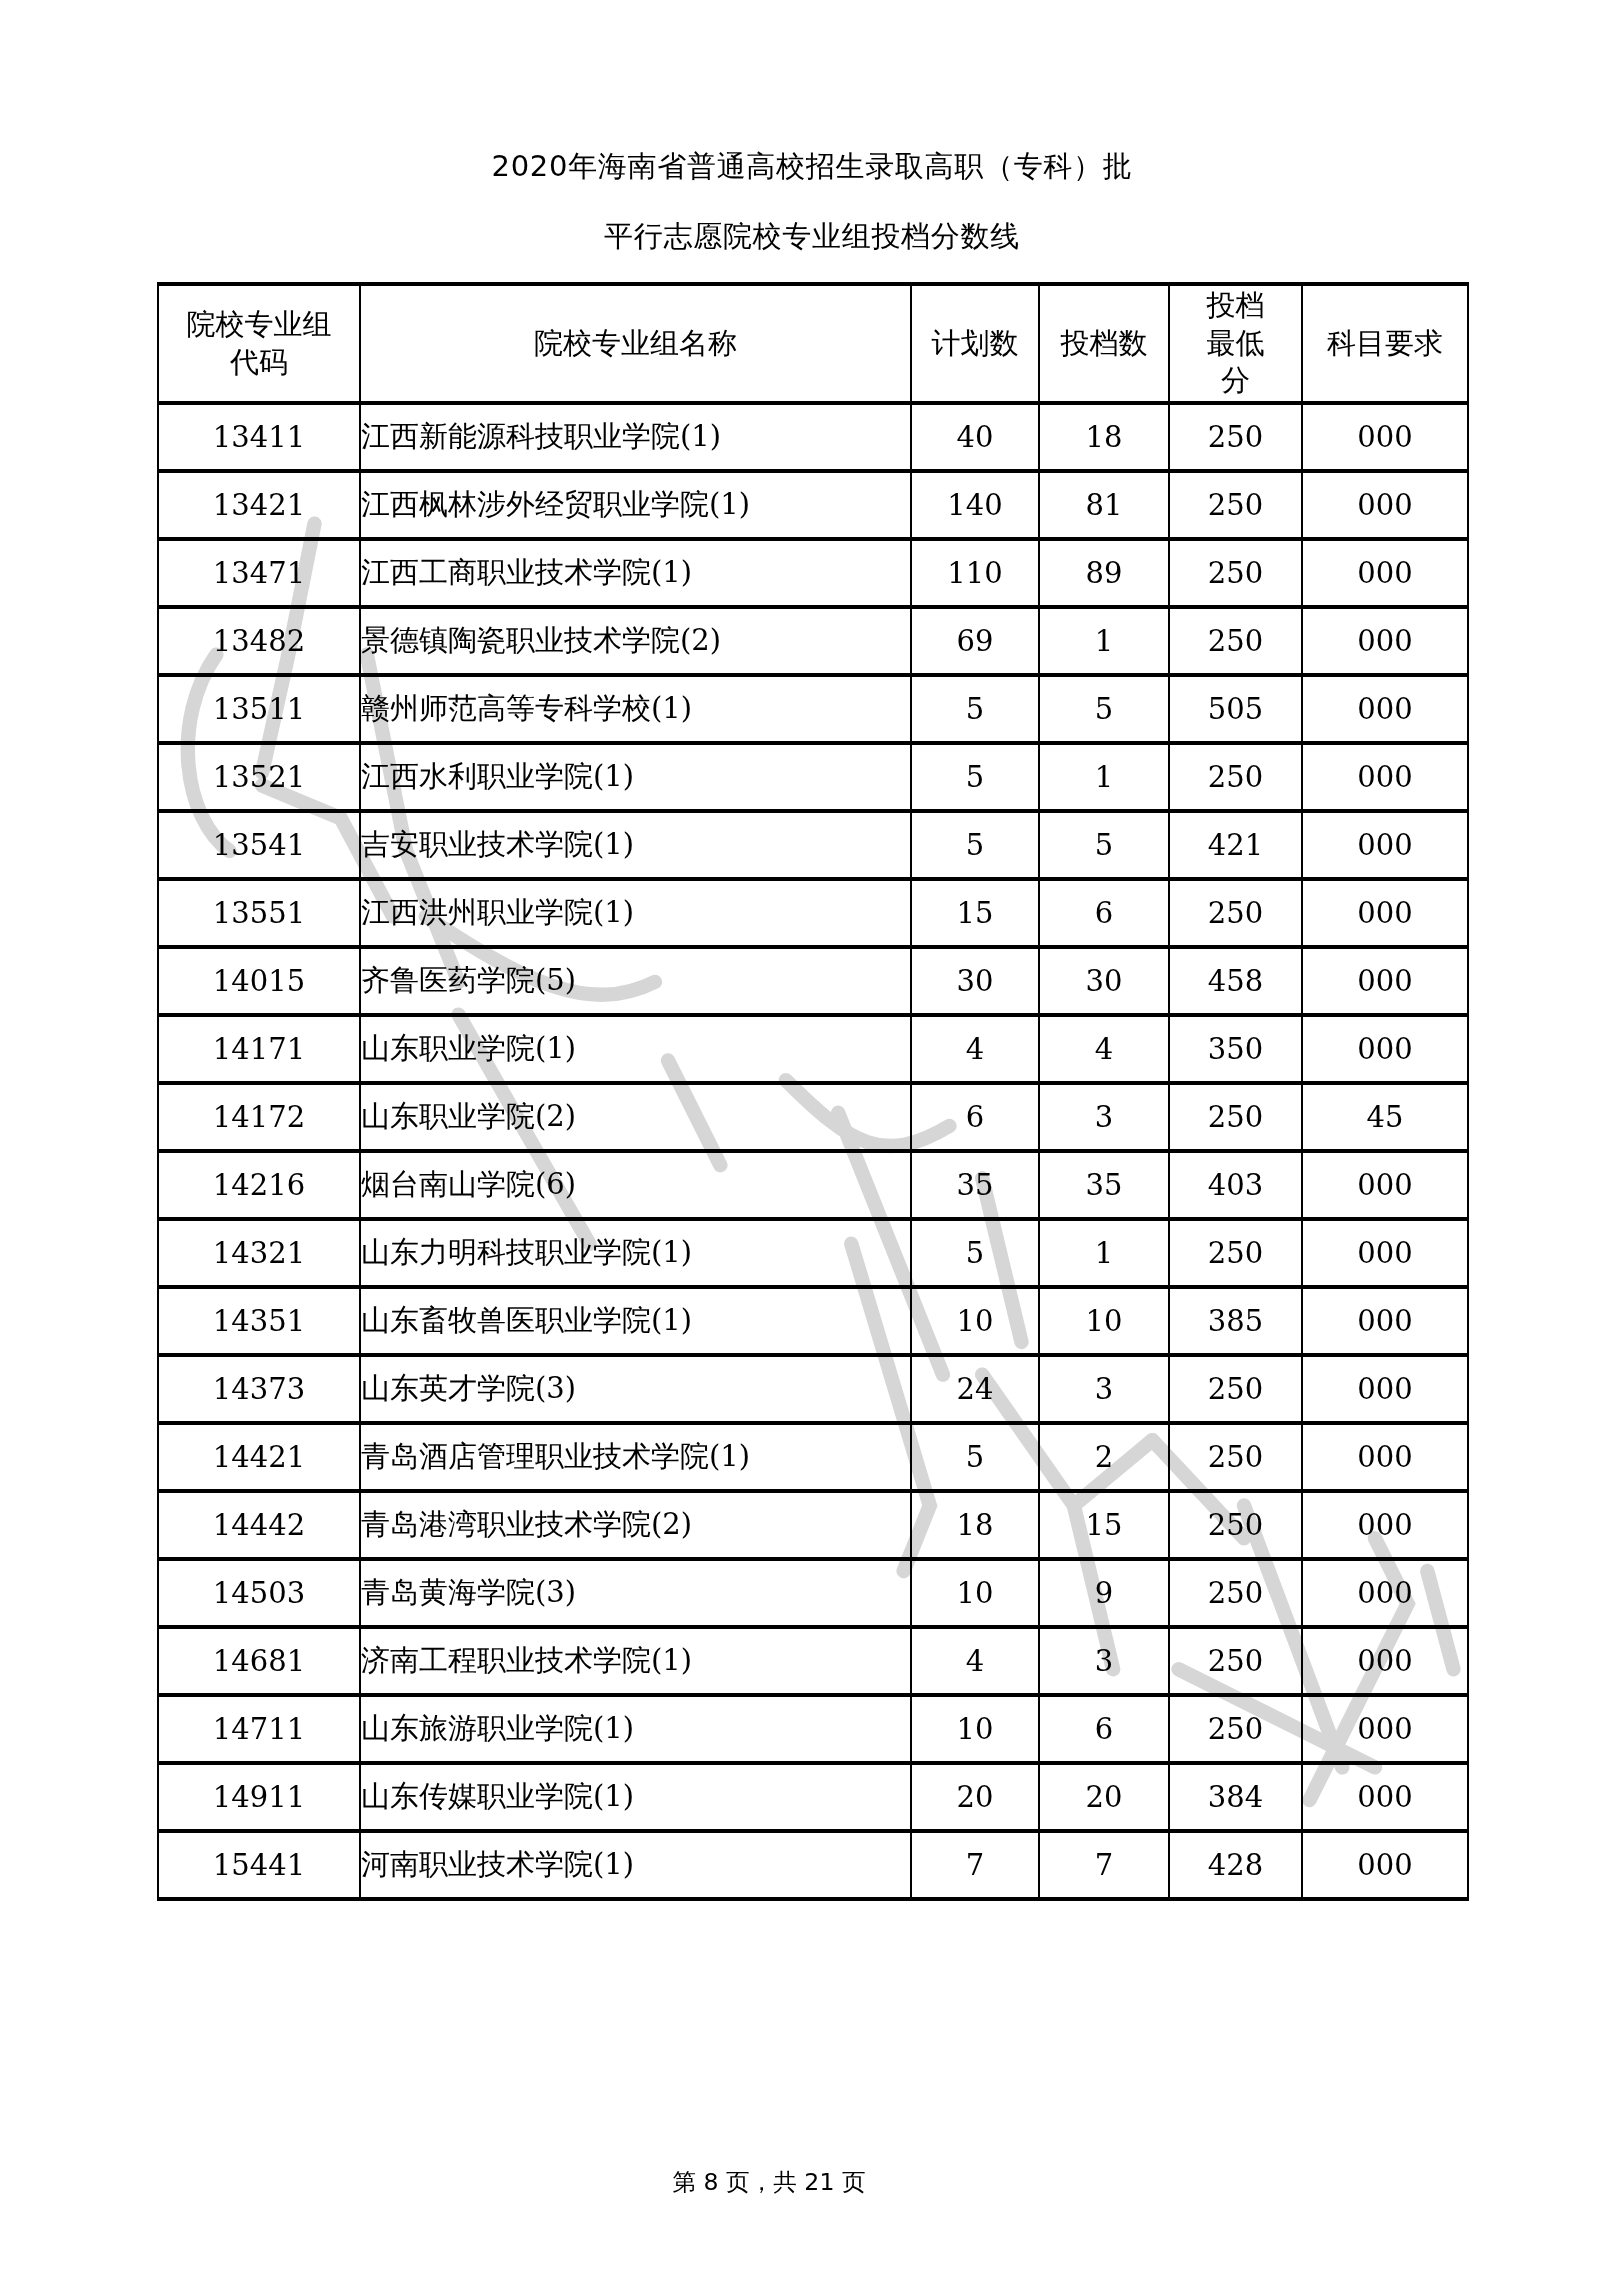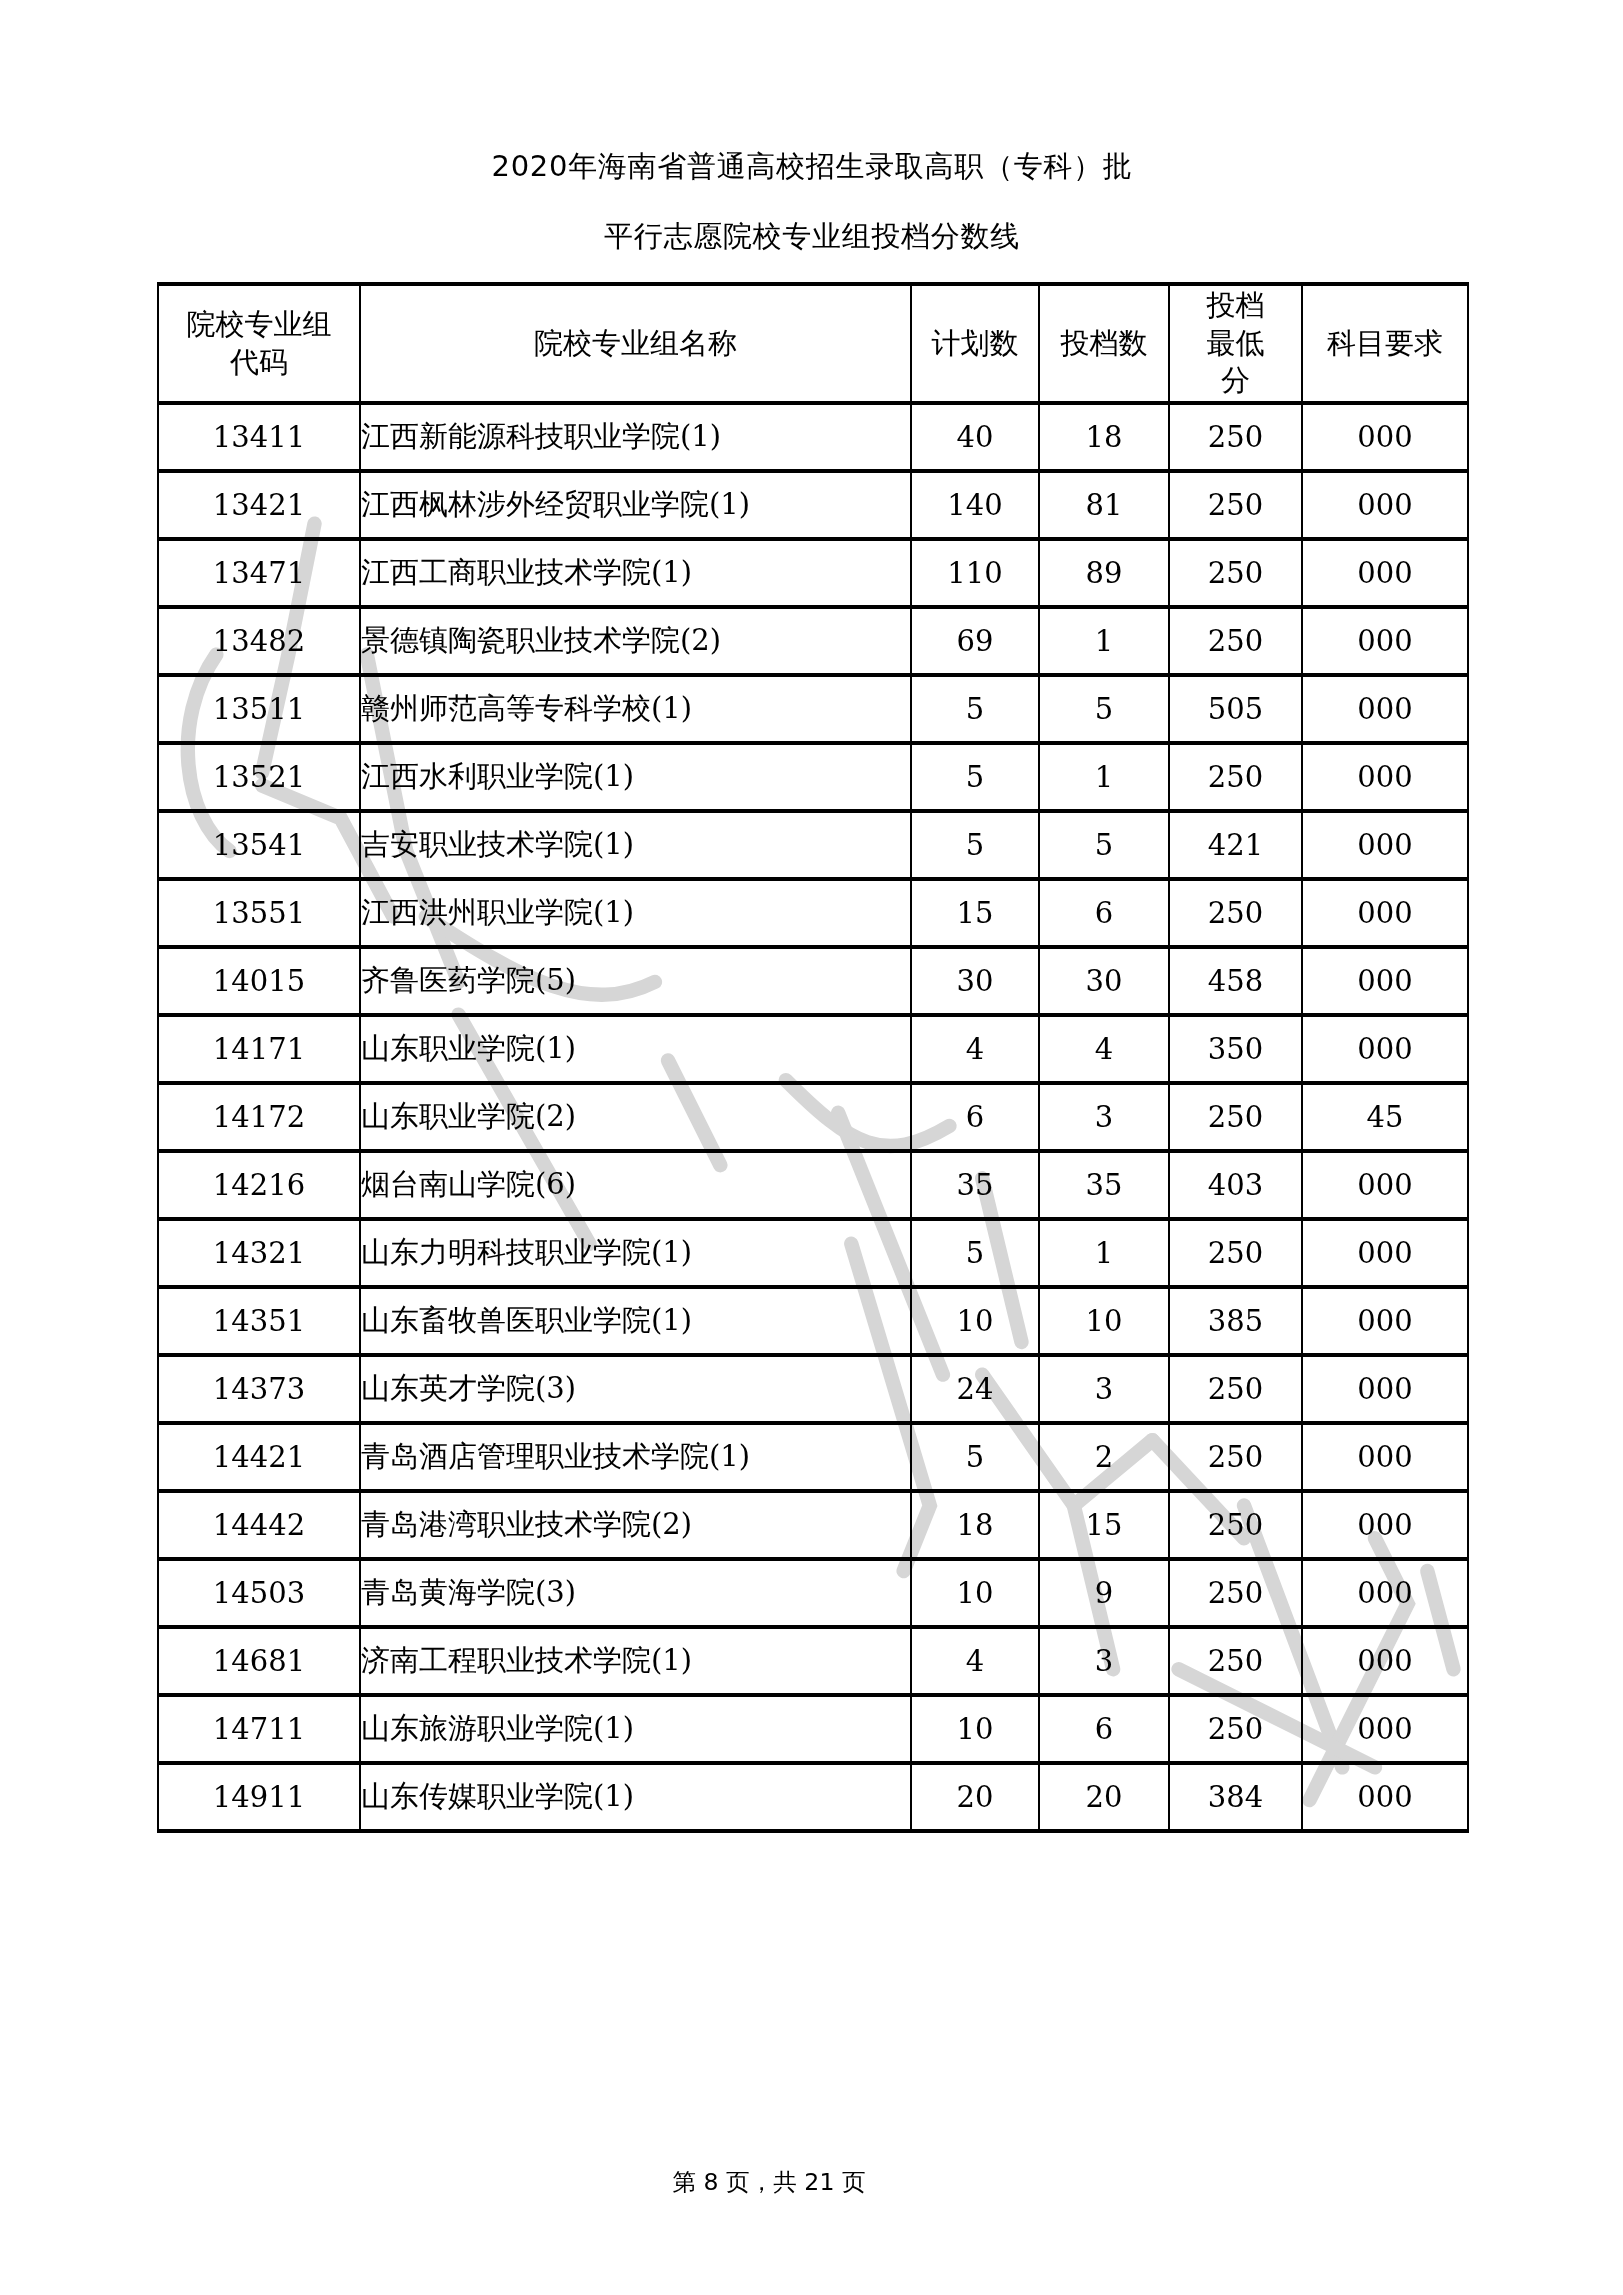--- a/index.html
+++ b/index.html
@@ -234,17 +234,25 @@
         <td>000</td>
       </tr>
       <tr>
         <td>14911</td>
         <td class="name">山东传媒职业学院(1)</td>
         <td>20</td>
         <td>20</td>
         <td>384</td>
         <td>000</td>
       </tr>
+      <tr>
+        <td>15441</td>
+        <td class="name">河南职业技术学院(1)</td>
+        <td>7</td>
+        <td>7</td>
+        <td>428</td>
+        <td>000</td>
+      </tr>
     </tbody>
 </table>
 
 <div class="footer">第 8 页，共 21 页</div>
 
 
 </body></html>

